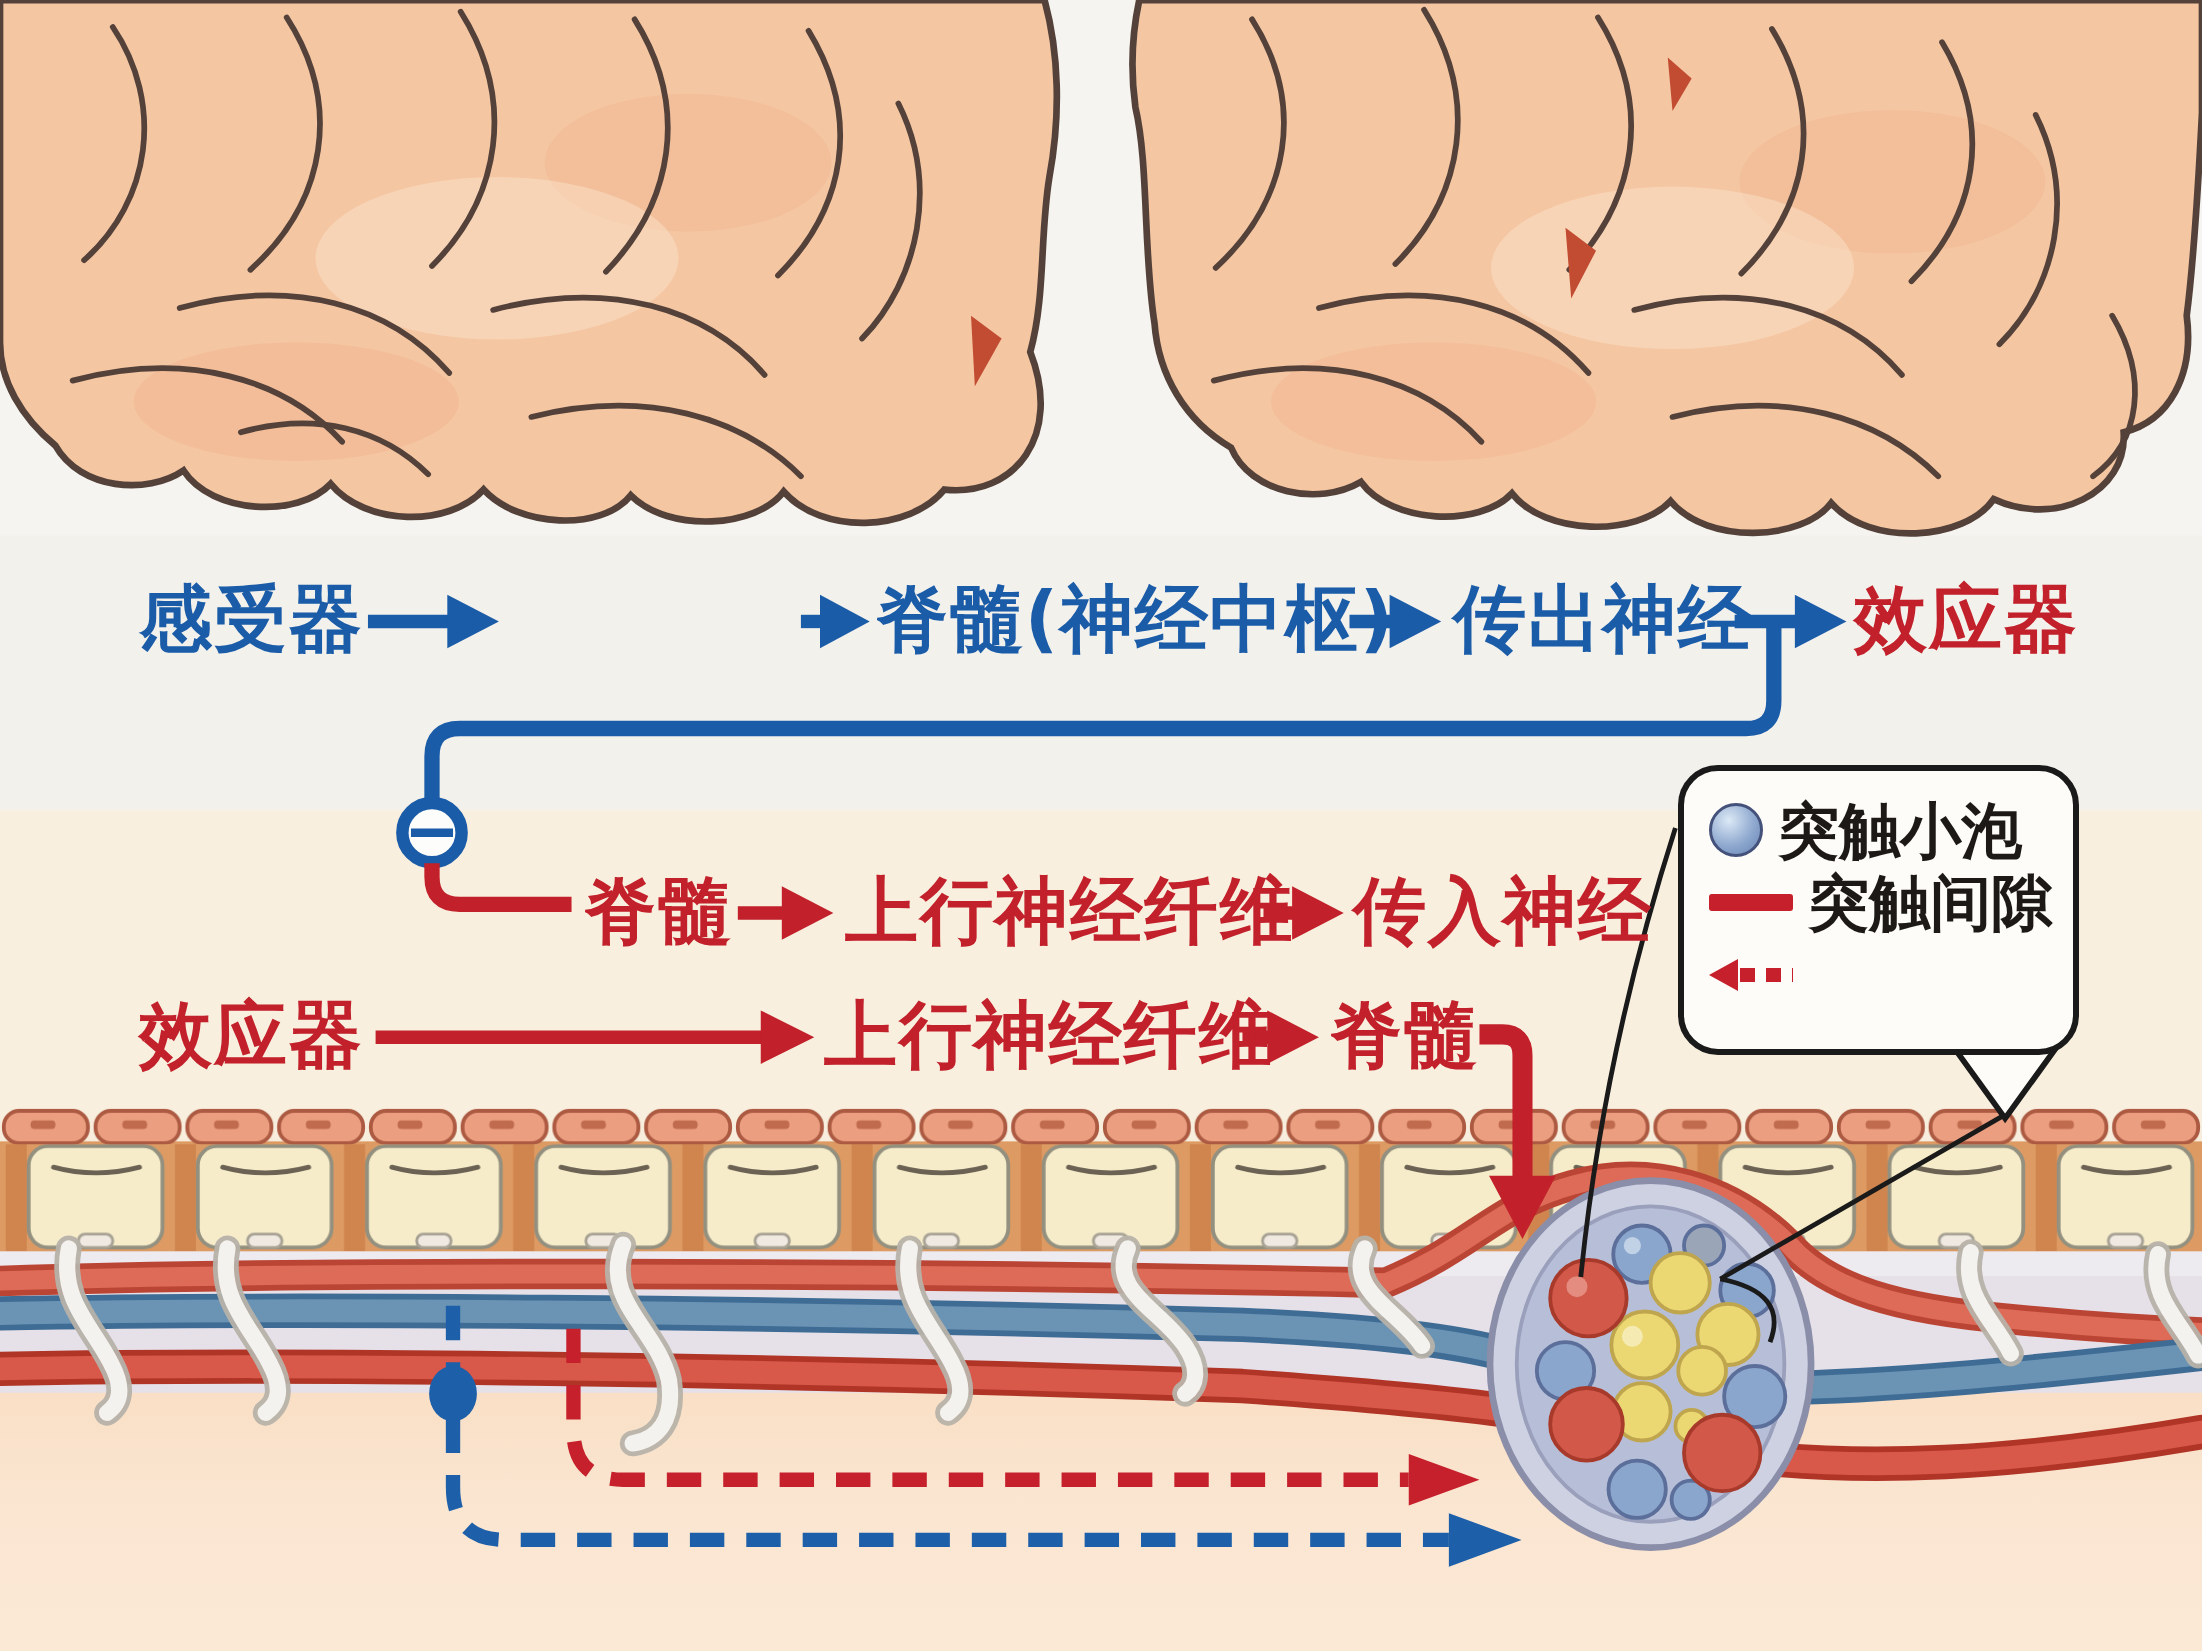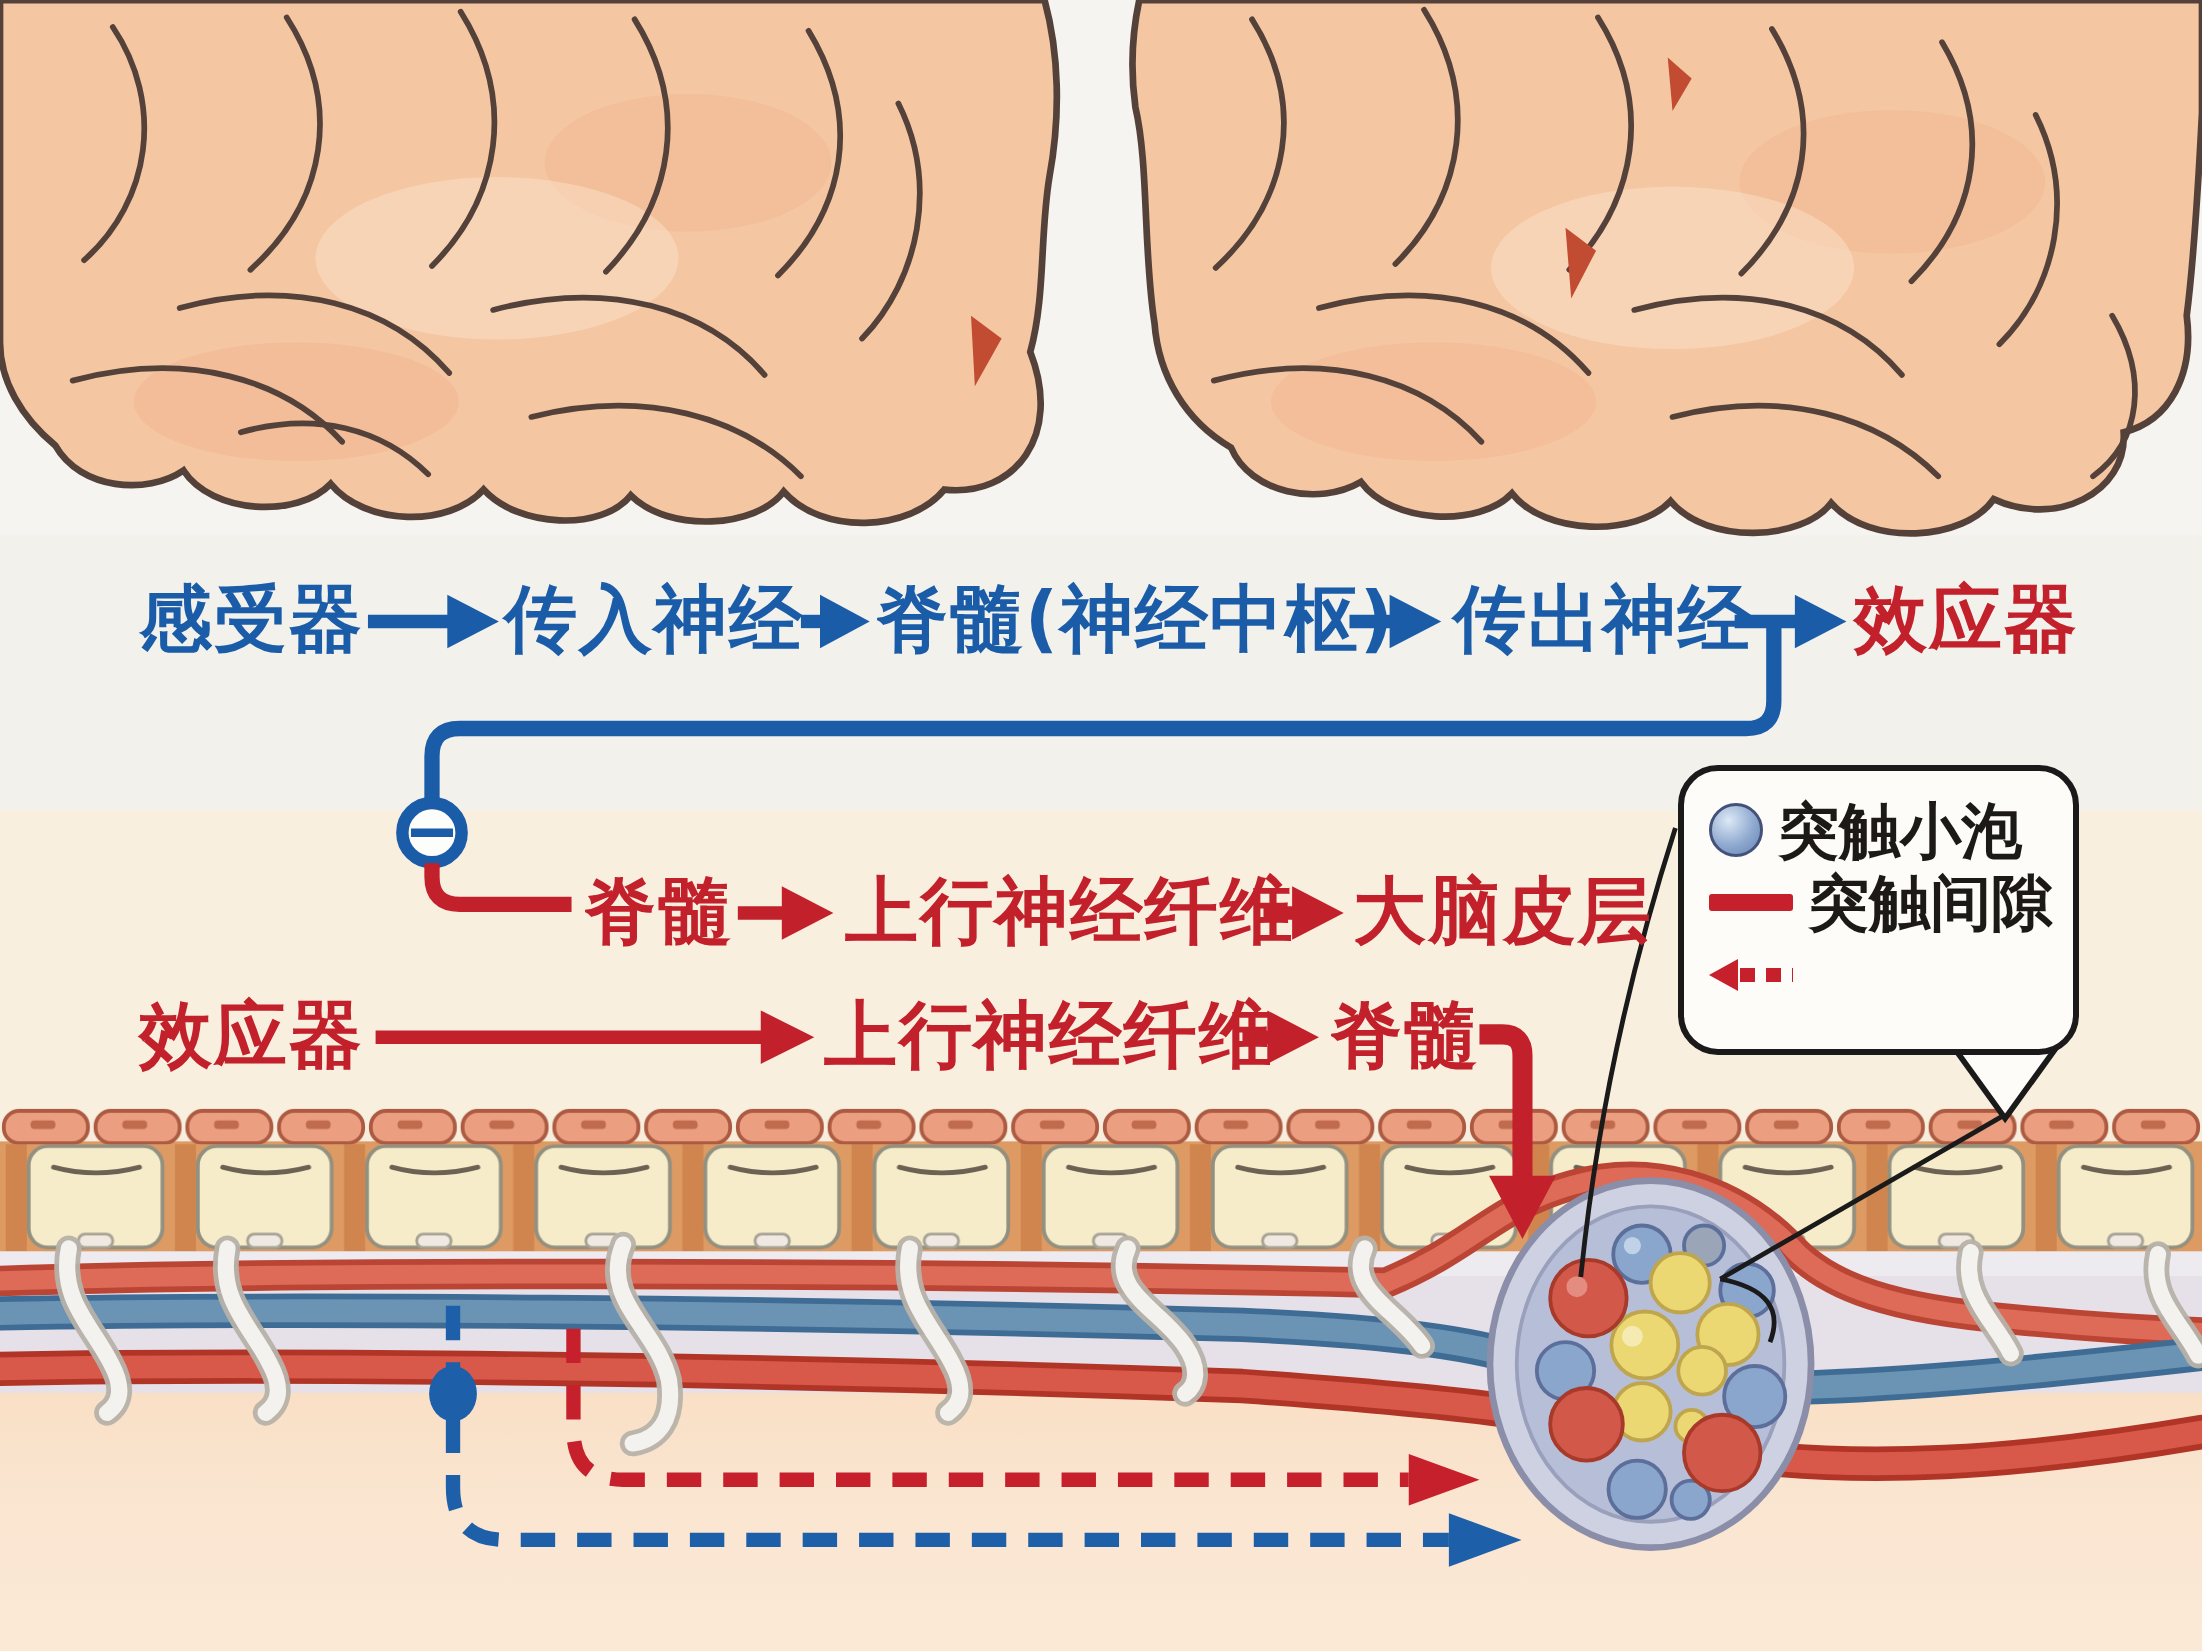--- a/index.html
+++ b/index.html
@@ -267,28 +267,27 @@
 
     <g fill="none" stroke="#1a1a1a" stroke-width="5">
       <path d="M1753,866 Q1678,1100 1654,1336"></path>
       <polygon points="2046,1098 2150,1098 2098,1170" fill="#fdfcf8" stroke-width="6"></polygon>
       <path d="M2098,1166 L1800,1338"></path>
       <path d="M1800,1338 Q1872,1352 1852,1404"></path>
     </g>
   </svg>
 
   <span class="flow-label blue" style="left:139px;top:621px">感受器</span>
-  <span class="flow-label blue" style="left:504px;top:621px">传入神经</span>
   <span class="flow-label blue" style="left:1453px;top:621px">传出神经</span>
   <span class="flow-label blue" style="left:875px;top:621px">脊髓(神经中枢)</span>
   <span class="flow-label red" style="left:1854px;top:621px">效应器</span>
 
   <span class="flow-label red" style="left:583px;top:913px">脊髓</span>
   <span class="flow-label red" style="left:845px;top:913px">上行神经纤维</span>
-  <span class="flow-label red" style="left:1353px;top:913px">大脑皮层</span>
+  <span class="flow-label red" style="left:1353px;top:913px">传入神经</span>
 
   <span class="flow-label red" style="left:139px;top:1037px">效应器</span>
   <span class="flow-label red" style="left:824px;top:1037px">上行神经纤维</span>
   <span class="flow-label red" style="left:1329px;top:1037px">脊髓</span>
 
   <div class="legend-box">
     <div class="legend-row">
       <span class="sw-sphere"></span>
       <span class="legend-label">突触小泡</span>
     </div>

